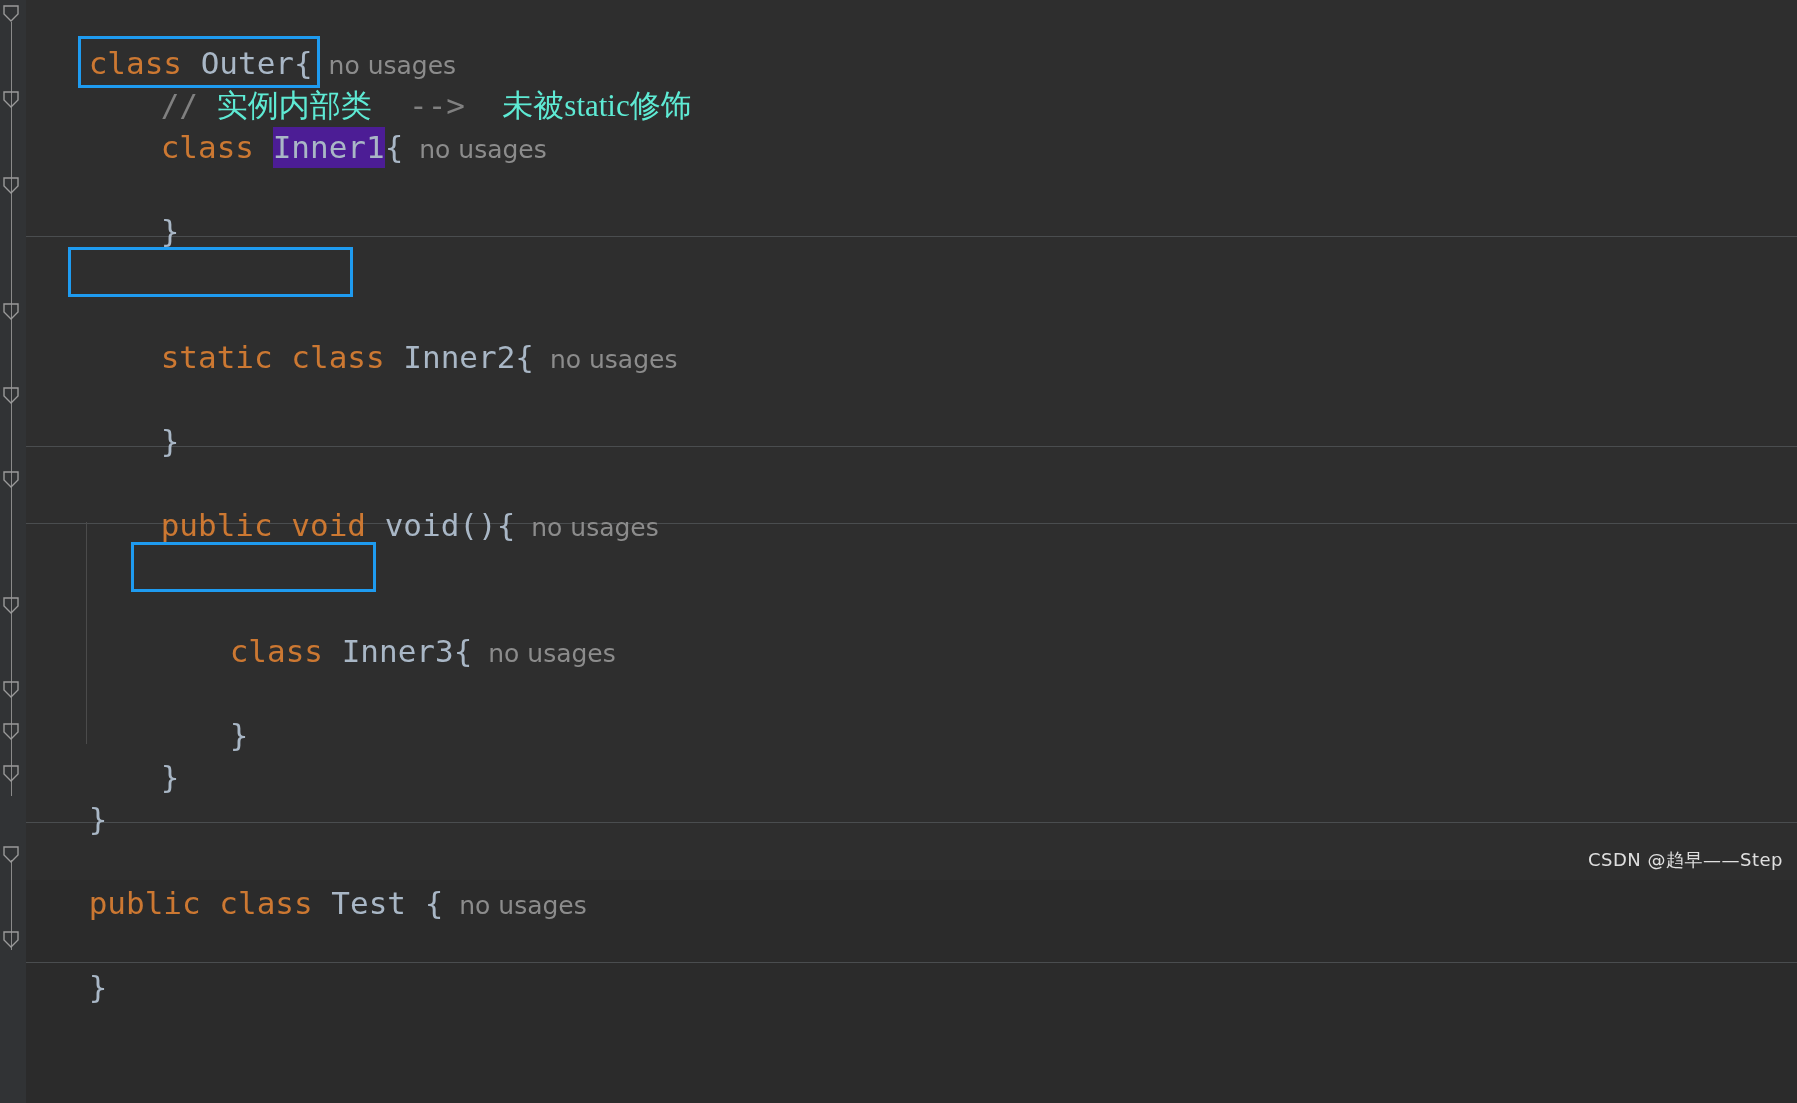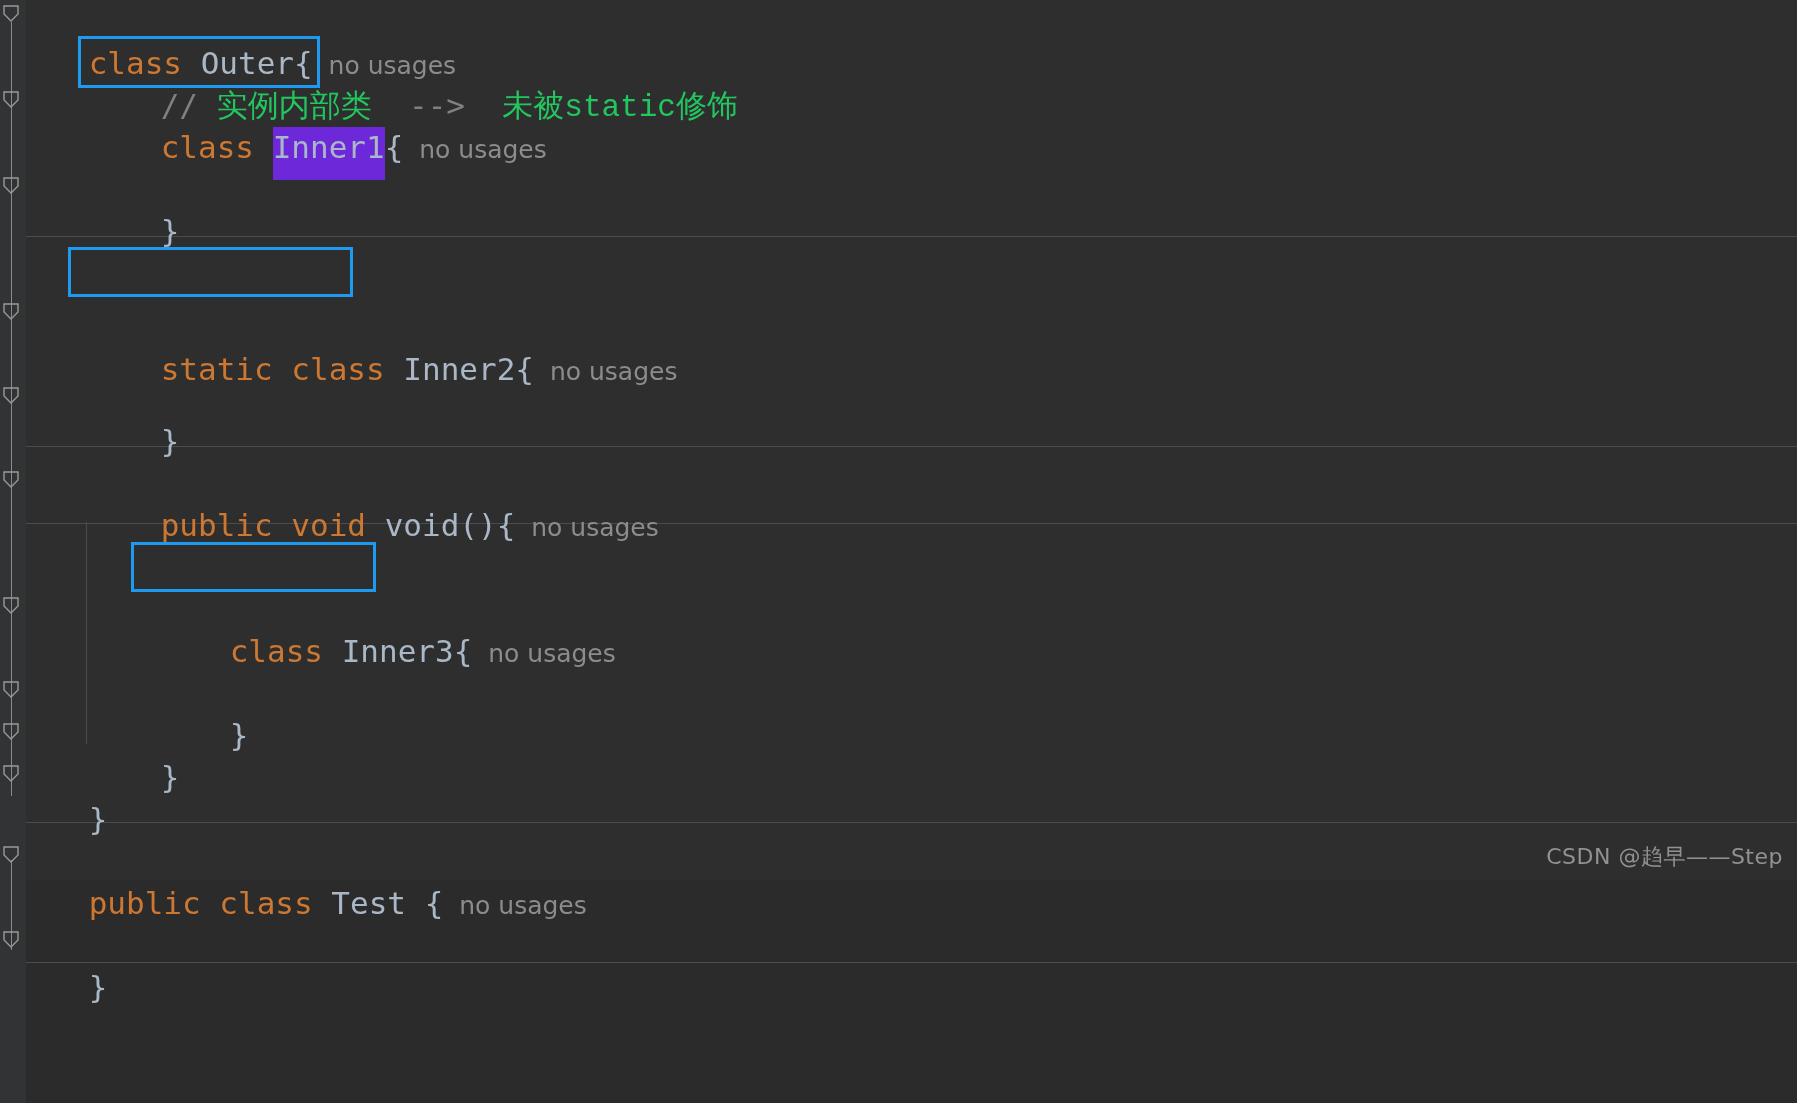--- a/index.html
+++ b/index.html
@@ -67,48 +67,48 @@
     white-space: pre;
     font-family: "DejaVu Sans Mono", monospace;
     font-size: 31px;
     line-height: 42px;
     letter-spacing: 0px;
   }
   .kw      { color: #cc7832; }
   .ident   { color: #a9b7c6; }
   .brace   { color: #a9b7c6; }
   .cmt     { color: #808080; }
-  .cmt-cn  { color: #22c55e; font-family: Liberation Mono, monospace; }
+  .cmt-cn  { color: #5eead4; font-family: Liberation Serif, serif; }
   .usages  {
     color: #8c8c8c;
     font-family: "DejaVu Sans", sans-serif;
     font-size: 25px;
   }
   .hl-ident {
     color: #a9b7c6;
-    background: #6d28d9;
-    padding: 2px 0 15px 0;
+    background: #4c1d95;
+    padding: 2px 0 3px 0;
   }
 
   
   .ann-box {
     position: absolute;
     border: 3px solid #1e9bf0;
     box-sizing: border-box;
     pointer-events: none;
   }
 
   
   .watermark {
     position: absolute;
     right: 14px;
     bottom: 8px;
-    color: #a3a3a3;
+    color: #ffffff;
     font-family: "DejaVu Sans", sans-serif;
-    font-size: 22px;
+    font-size: 18px;
     letter-spacing: 0.5px;
     opacity: 0.85;
   }
 </style>
 </head>
 <body>
 
 <div id="editor">
 
   <div class="gutter"></div>
@@ -195,21 +195,21 @@
 
   <div class="line" style="top:84px;left:86px;">
     <span class="kw">class</span><span class="ident"> </span><span class="hl-ident">Inner1</span><span class="brace">{</span><span class="usages">  </span><span class="usages">no usages</span>
   </div>
 
   <div class="line" style="top:168px;left:86px;">
     <span class="brace">}</span>
   </div>
 
 
-  <div class="line" style="top:306px;left:86px;">
+  <div class="line" style="top:294px;left:86px;">
     <span class="kw">static</span><span class="ident"> </span><span class="kw">class</span><span class="ident"> </span><span class="ident">Inner2</span><span class="brace">{</span><span class="usages">  </span><span class="usages">no usages</span>
   </div>
 
   <div class="line" style="top:378px;left:86px;">
     <span class="brace">}</span>
   </div>
 
   <div class="line" style="top:462px;left:86px;">
     <span class="kw">public</span><span class="ident"> </span><span class="kw">void</span><span class="ident"> </span><span class="ident">void</span><span class="brace">()</span><span class="brace">{</span><span class="usages">  </span><span class="usages">no usages</span>
   </div>

